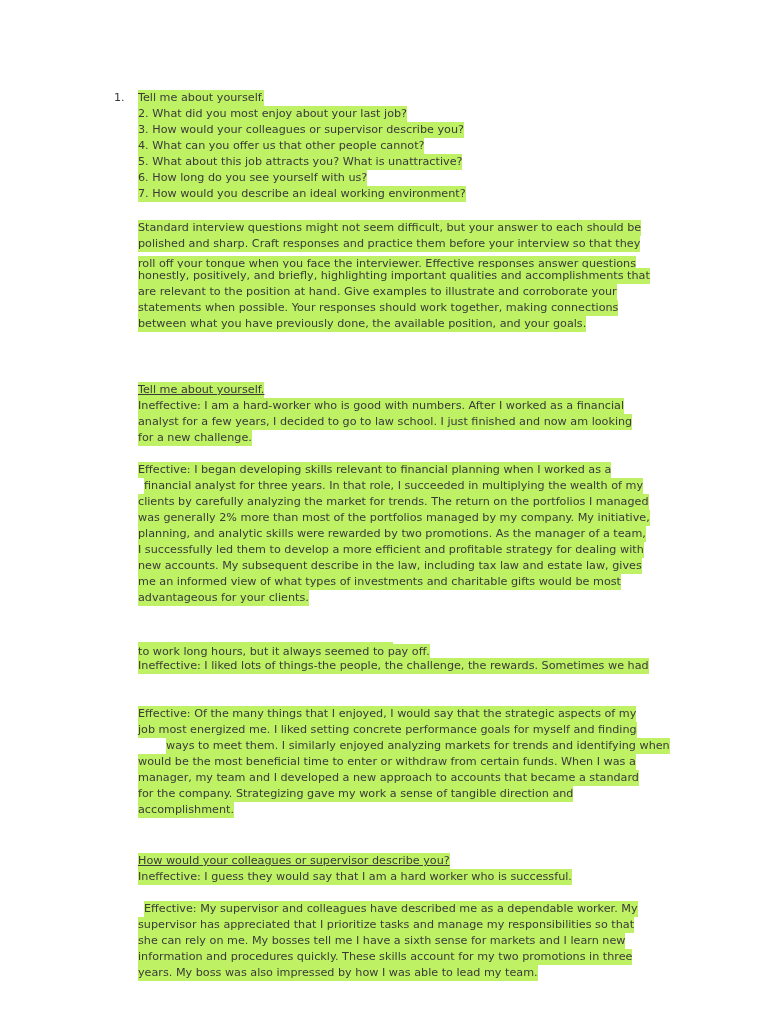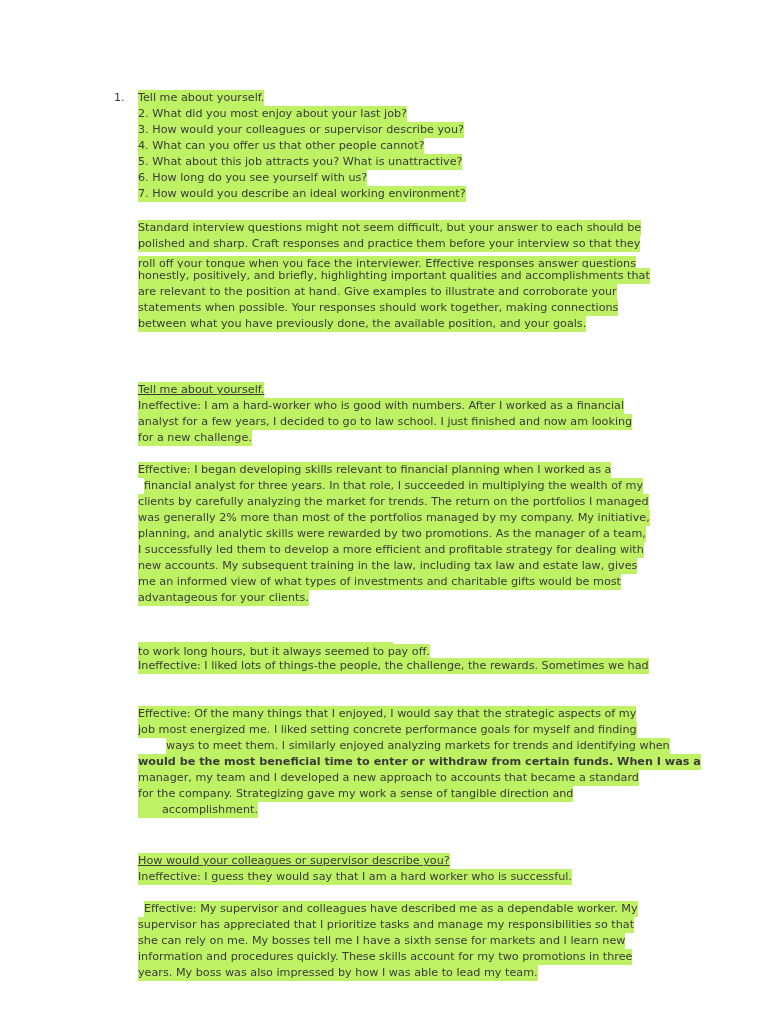--- a/index.html
+++ b/index.html
@@ -33,33 +33,33 @@
       <div class="line hl u" style="left: 138px; top: 382px;">Tell me about yourself.</div>
       <div class="line hl" style="left: 138px; top: 398px;">Ineffective: I am a hard-worker who is good with numbers. After I worked as a financial</div>
       <div class="line hl" style="left: 138px; top: 414px;">analyst for a few years, I decided to go to law school. I just finished and now am looking</div>
       <div class="line hl" style="left: 138px; top: 430px;">for a new challenge.</div>
       <div class="line hl" style="left: 138px; top: 462px;">Effective: I began developing skills relevant to financial planning when I worked as a</div>
       <div class="line hl" style="left: 138px; top: 478px; margin-left: 6px;">financial analyst for three years. In that role, I succeeded in multiplying the wealth of my</div>
       <div class="line hl" style="left: 138px; top: 494px;">clients by carefully analyzing the market for trends. The return on the portfolios I managed</div>
       <div class="line hl" style="left: 138px; top: 510px;">was generally 2% more than most of the portfolios managed by my company. My initiative,</div>
       <div class="line hl" style="left: 138px; top: 526px;">planning, and analytic skills were rewarded by two promotions. As the manager of a team,</div>
       <div class="line hl" style="left: 138px; top: 542px;">I successfully led them to develop a more efficient and profitable strategy for dealing with</div>
-      <div class="line hl" style="left: 138px; top: 558px;">new accounts. My subsequent training in the law, including tax law and estate law, gives</div>
+      <div class="line hl" style="left: 138px; top: 558px;">new accounts. My subsequent describe in the law, including tax law and estate law, gives</div>
       <div class="line hl" style="left: 138px; top: 574px;">me an informed view of what types of investments and charitable gifts would be most</div>
       <div class="line hl" style="left: 138px; top: 590px;">advantageous for your clients.</div>
       <div class="line hl u" style="left: 138px; top: 642px;">What did you most enjoy about your last job?</div>
       <div class="line hl" style="left: 138px; top: 658px;">Ineffective: I liked lots of things-the people, the challenge, the rewards. Sometimes we had</div>
       <div class="line hl" style="left: 138px; top: 644px;">to work long hours, but it always seemed to pay off.</div>
       <div class="line hl" style="left: 138px; top: 706px;">Effective: Of the many things that I enjoyed, I would say that the strategic aspects of my</div>
       <div class="line hl" style="left: 138px; top: 722px;">job most energized me. I liked setting concrete performance goals for myself and finding</div>
       <div class="line hl" style="left: 138px; top: 738px; margin-left: 28px;">ways to meet them. I similarly enjoyed analyzing markets for trends and identifying when</div>
-      <div class="line hl" style="left: 138px; top: 754px; font-weight: bold;">would be the most beneficial time to enter or withdraw from certain funds. When I was a</div>
+      <div class="line hl" style="left: 138px; top: 754px;">would be the most beneficial time to enter or withdraw from certain funds. When I was a</div>
       <div class="line hl" style="left: 138px; top: 770px;">manager, my team and I developed a new approach to accounts that became a standard</div>
       <div class="line hl" style="left: 138px; top: 786px;">for the company. Strategizing gave my work a sense of tangible direction and</div>
-      <div class="line hl" style="left: 138px; top: 802px; padding-left: 24px;">accomplishment.</div>
+      <div class="line hl" style="left: 138px; top: 802px;">accomplishment.</div>
       <div class="line hl u" style="left: 138px; top: 853px;">How would your colleagues or supervisor describe you?</div>
       <div class="line hl" style="left: 138px; top: 869px;">Ineffective: I guess they would say that I am a hard worker who is successful.</div>
       <div class="line hl" style="left: 144px; top: 901px;">Effective: My supervisor and colleagues have described me as a dependable worker. My</div>
       <div class="line hl" style="left: 138px; top: 917px;">supervisor has appreciated that I prioritize tasks and manage my responsibilities so that</div>
       <div class="line hl" style="left: 138px; top: 933px;">she can rely on me. My bosses tell me I have a sixth sense for markets and I learn new</div>
       <div class="line hl" style="left: 138px; top: 949px;">information and procedures quickly. These skills account for my two promotions in three</div>
       <div class="line hl" style="left: 138px; top: 965px;">years. My boss was also impressed by how I was able to lead my team.</div>
     </div>
 </div>
 

